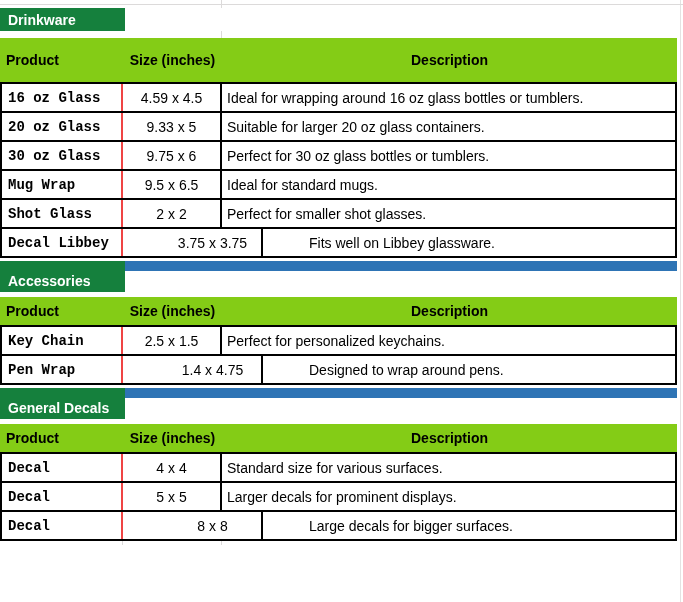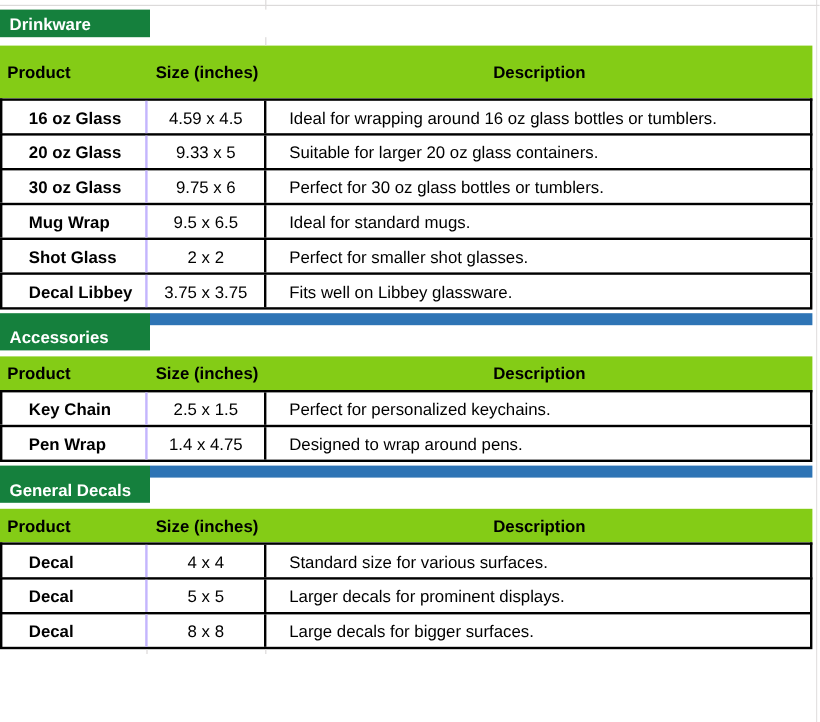--- a/index.html
+++ b/index.html
@@ -42,26 +42,26 @@
   .hdr .c1{width:123px;display:flex;align-items:center;padding-left:6px;box-sizing:border-box;}
   .hdr .c2{width:99px;display:flex;align-items:center;justify-content:center;box-sizing:border-box;}
   .hdr .c3{width:455px;display:flex;align-items:center;justify-content:center;box-sizing:border-box;}
 
   
   .tbl{width:677px;box-sizing:border-box;}
   .row{
     display:flex;height:29px;box-sizing:border-box;width:677px;
     border:2px solid #000;border-bottom:none;background:#fff;
   }
-  .row:last-child{border-bottom:2px solid #000;height:31px;}
-  .row .c1{flex:0 0 121px;border-right:2px solid #c4b5fd;box-sizing:border-box;
-           display:flex;align-items:center;padding-left:22px;font-weight:bold;font-size:14px;}
+  .row:last-child{border-bottom:2px solid #000;height:31px;gap:41px;}
+  .row .c1{flex:0 0 121px;border-right:2px solid #ef4444;box-sizing:border-box;
+           display:flex;align-items:center;padding-left:6px;font-weight:bold;font-size:14px;font-family:Liberation Mono, monospace;}
   .row .c2{flex:0 0 99px;border-right:2px solid #000;box-sizing:border-box;
            display:flex;align-items:center;justify-content:center;font-size:14px;}
-  .row .c3{flex:1;display:flex;align-items:center;padding-left:19px;font-size:14px;}
+  .row .c3{flex:1;display:flex;align-items:center;padding-left:5px;font-size:14px;}
 </style>
 </head>
 <body>
 
 <div class="sheet">
   <div class="edge-grid"></div>
 
   <div class="topstrip">
     <div class="gl-h"></div>
     <div class="gl-v"></div>

